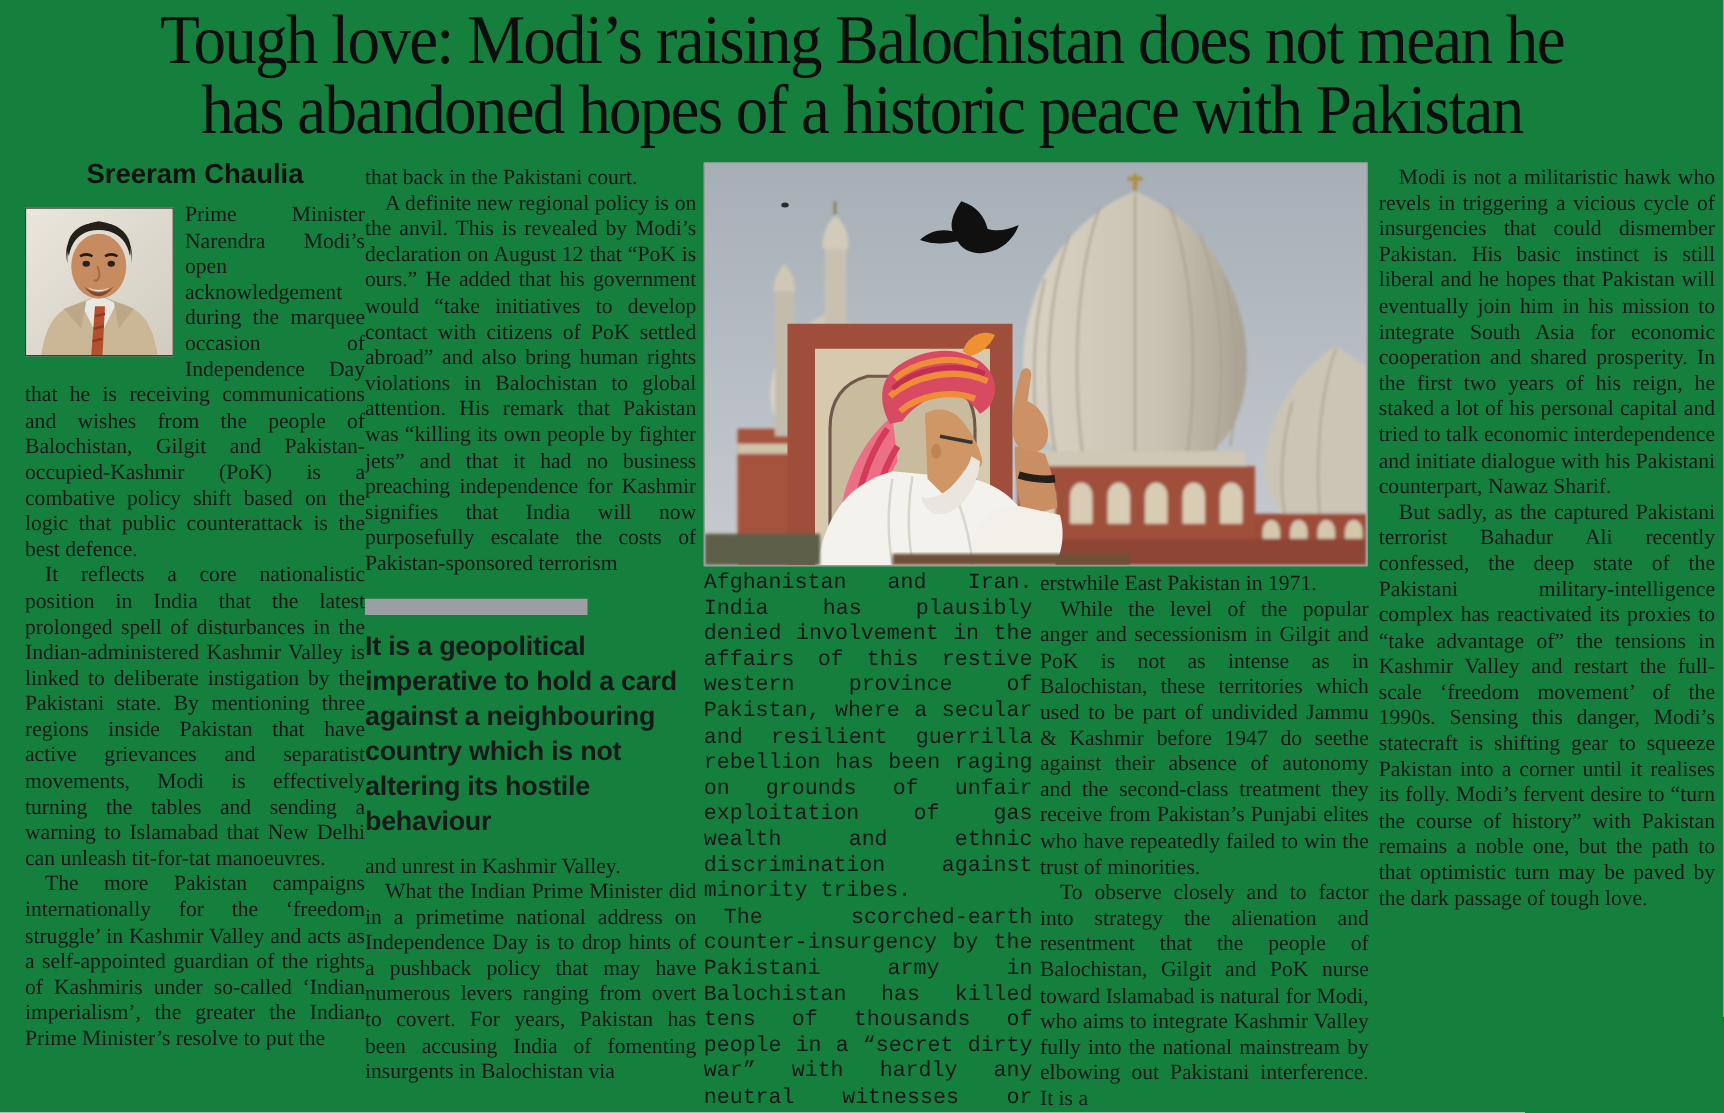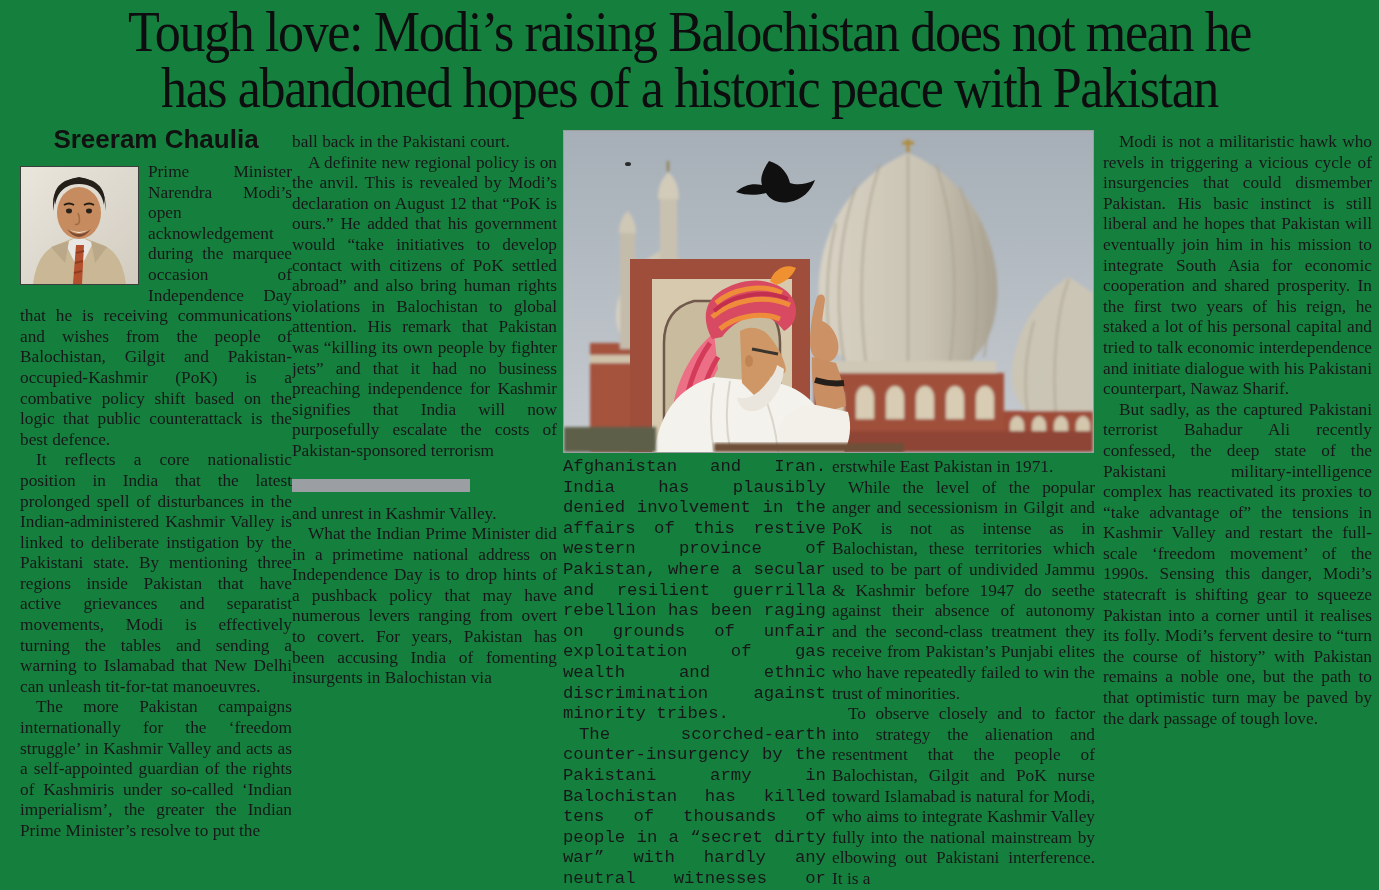--- a/index.html
+++ b/index.html
@@ -25,21 +25,21 @@
   .col p { margin:0; }
   .col p.ind { text-indent:16px; }
   #col1 { left:20px;  top:128px; width:272px; height:760px; }
   #col2 { left:292px; top:132px; width:265px; height:756px; }
   #col3 { left:563px; top:457px; width:263px; height:431px;font-family:Liberation Mono, monospace; }
   #col4 { left:832px; top:457px; width:263px; height:431px; }
   #col5 { left:1103px; top:132px; width:269px; height:756px; }
   
   .byline {
     text-align:center; font-family:"Liberation Sans", sans-serif;
-    font-weight:bold; font-size:26px; line-height:22px; color:#111;
+    font-weight:bold; font-size:22px; line-height:22px; color:#111;
     margin-bottom:12px;
   }
   
   .author-photo {
     float:left; width:119px; height:119px; margin:4px 9px 3px 0;
     border:1px solid #3d3d3d; background:#ddd8cd;
   }
   .author-photo svg { display:block; width:117px; height:117px; }
   
   .pullquote { margin:17px 0 12px 0; text-align:left; }
@@ -94,24 +94,25 @@
         <path d="M46 62 Q58 72 70 62 Q58 78 46 62 Z" fill="#7e4a30"></path>
         <path d="M49 63 Q58 69 67 63 Q58 67 49 63 Z" fill="#f2efe8"></path>
       </svg>
     </div>
     <p>Prime Minister Narendra Modi’s open acknowledgement during the marquee occasion of Independence Day that he is receiving communications and wishes from the people of Balochistan, Gilgit and Pakistan-occupied-Kashmir (PoK) is a combative policy shift based on the logic that public counterattack is the best defence.</p>
     <p class="ind">It reflects a core nationalistic position in India that the latest prolonged spell of disturbances in the Indian-administered Kashmir Valley is linked to deliberate instigation by the Pakistani state. By mentioning three regions inside Pakistan that have active grievances and separatist movements, Modi is effectively turning the tables and sending a warning to Islamabad that New Delhi can unleash tit-for-tat manoeuvres.</p>
     <p class="ind">The more Pakistan campaigns internationally for the ‘freedom struggle’ in Kashmir Valley and acts as a self-appointed guardian of the rights of Kashmiris under so-called ‘Indian imperialism’, the greater the Indian Prime Minister’s resolve to put the</p>
   </div>
 
   <div class="col" id="col2">
-    <p>ball back in the Pakistani court.</p>
+    <p>that back in the Pakistani court.</p>
     <p class="ind">A definite new regional policy is on the anvil. This is revealed by Modi’s declaration on August 12 that “PoK is ours.” He added that his government would “take initiatives to develop contact with citizens of PoK settled abroad” and also bring human rights violations in Balochistan to global attention. His remark that Pakistan was “killing its own people by fighter jets” and that it had no business preaching independence for Kashmir signifies that India will now purposefully escalate the costs of Pakistan-sponsored terrorism</p>
     <div class="pullquote">
       <div class="pq-bar"></div>
+      <div class="pq-text">It is a geopolitical imperative to hold a card against a neighbouring country which is not altering its hostile behaviour</div>
     </div>
     <p>and unrest in Kashmir Valley.</p>
     <p class="ind">What the Indian Prime Minister did in a primetime national address on Independence Day is to drop hints of a pushback policy that may have numerous levers ranging from overt to covert. For years, Pakistan has been accusing India of fomenting insurgents in Balochistan via</p>
   </div>
 
   <div class="main-photo">
     <svg viewBox="0 0 529 321">
       <defs>
         <linearGradient id="sky" x1="0" y1="0" x2="0" y2="1">
           <stop offset="0" stop-color="#a6afb7"></stop>

